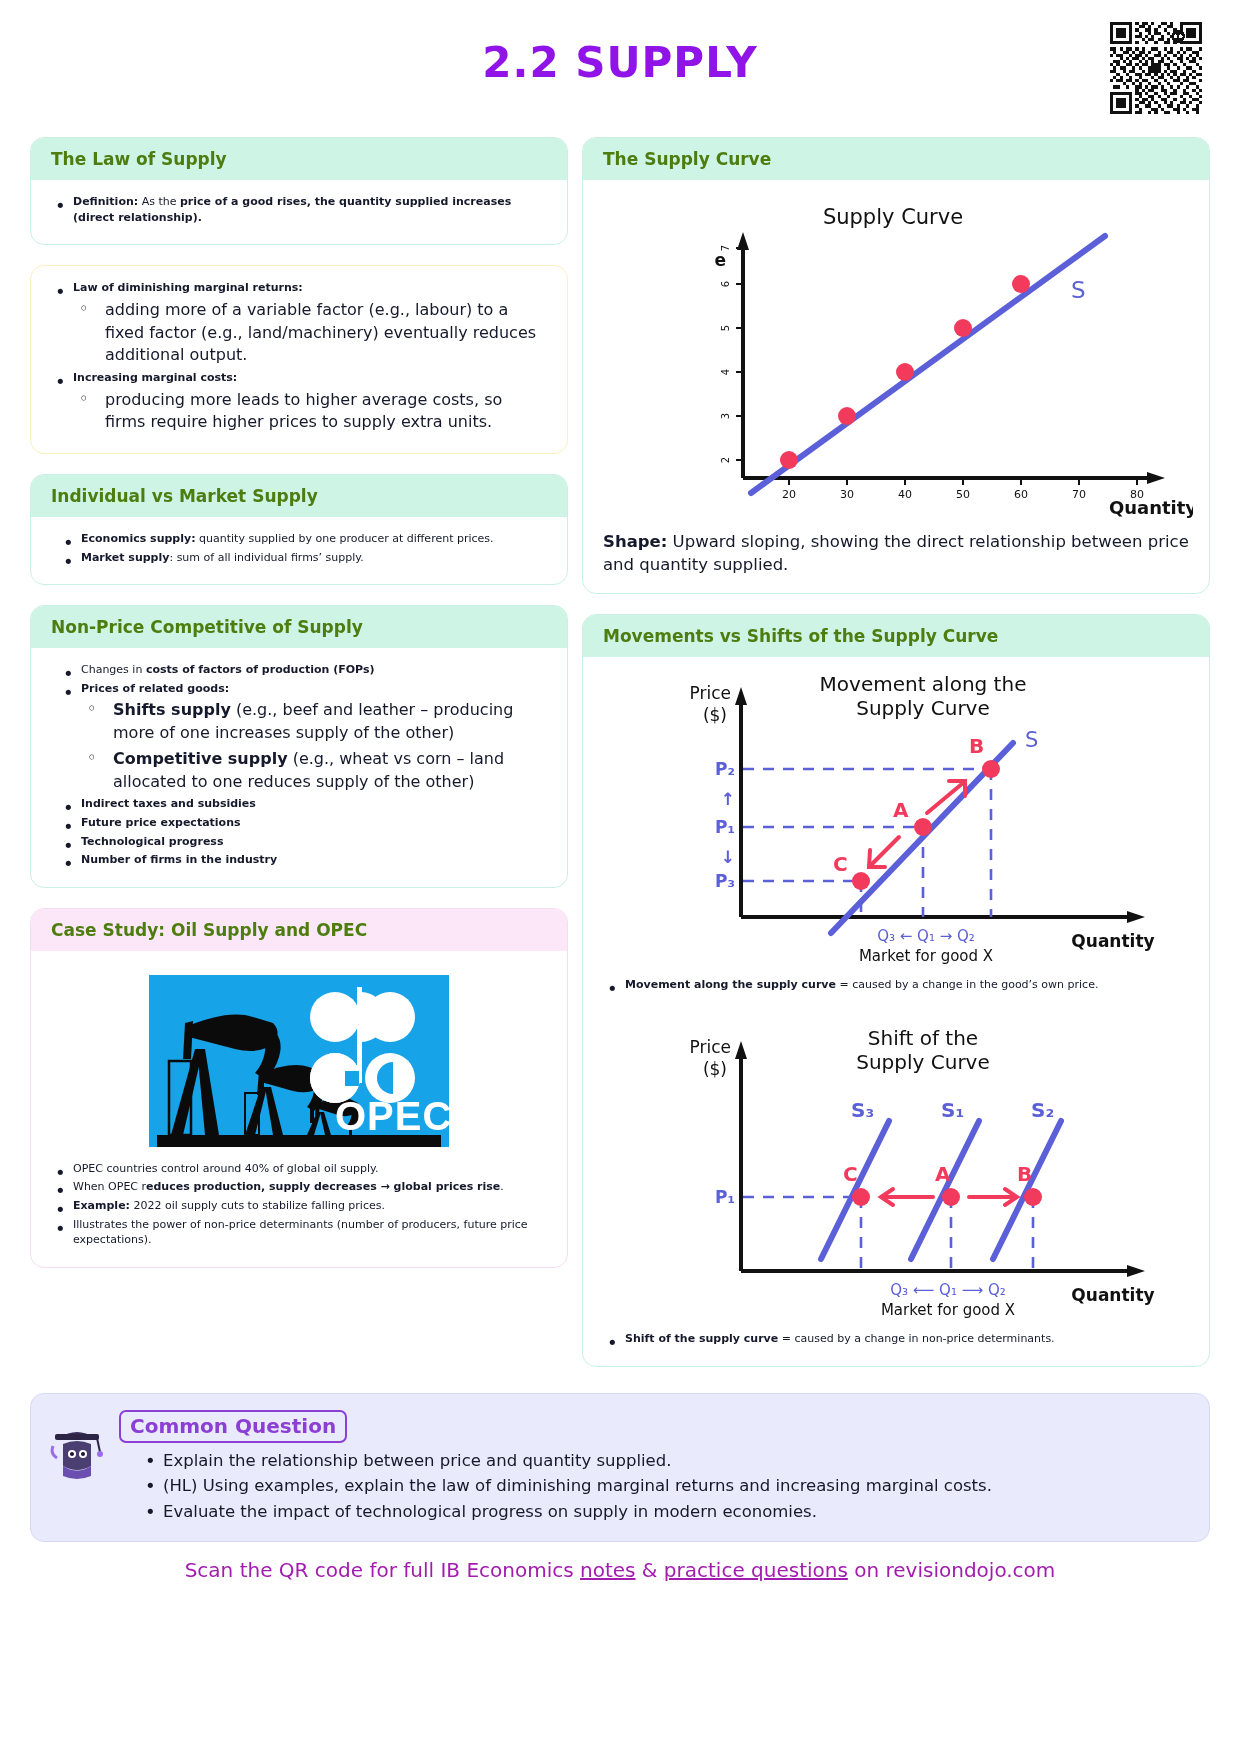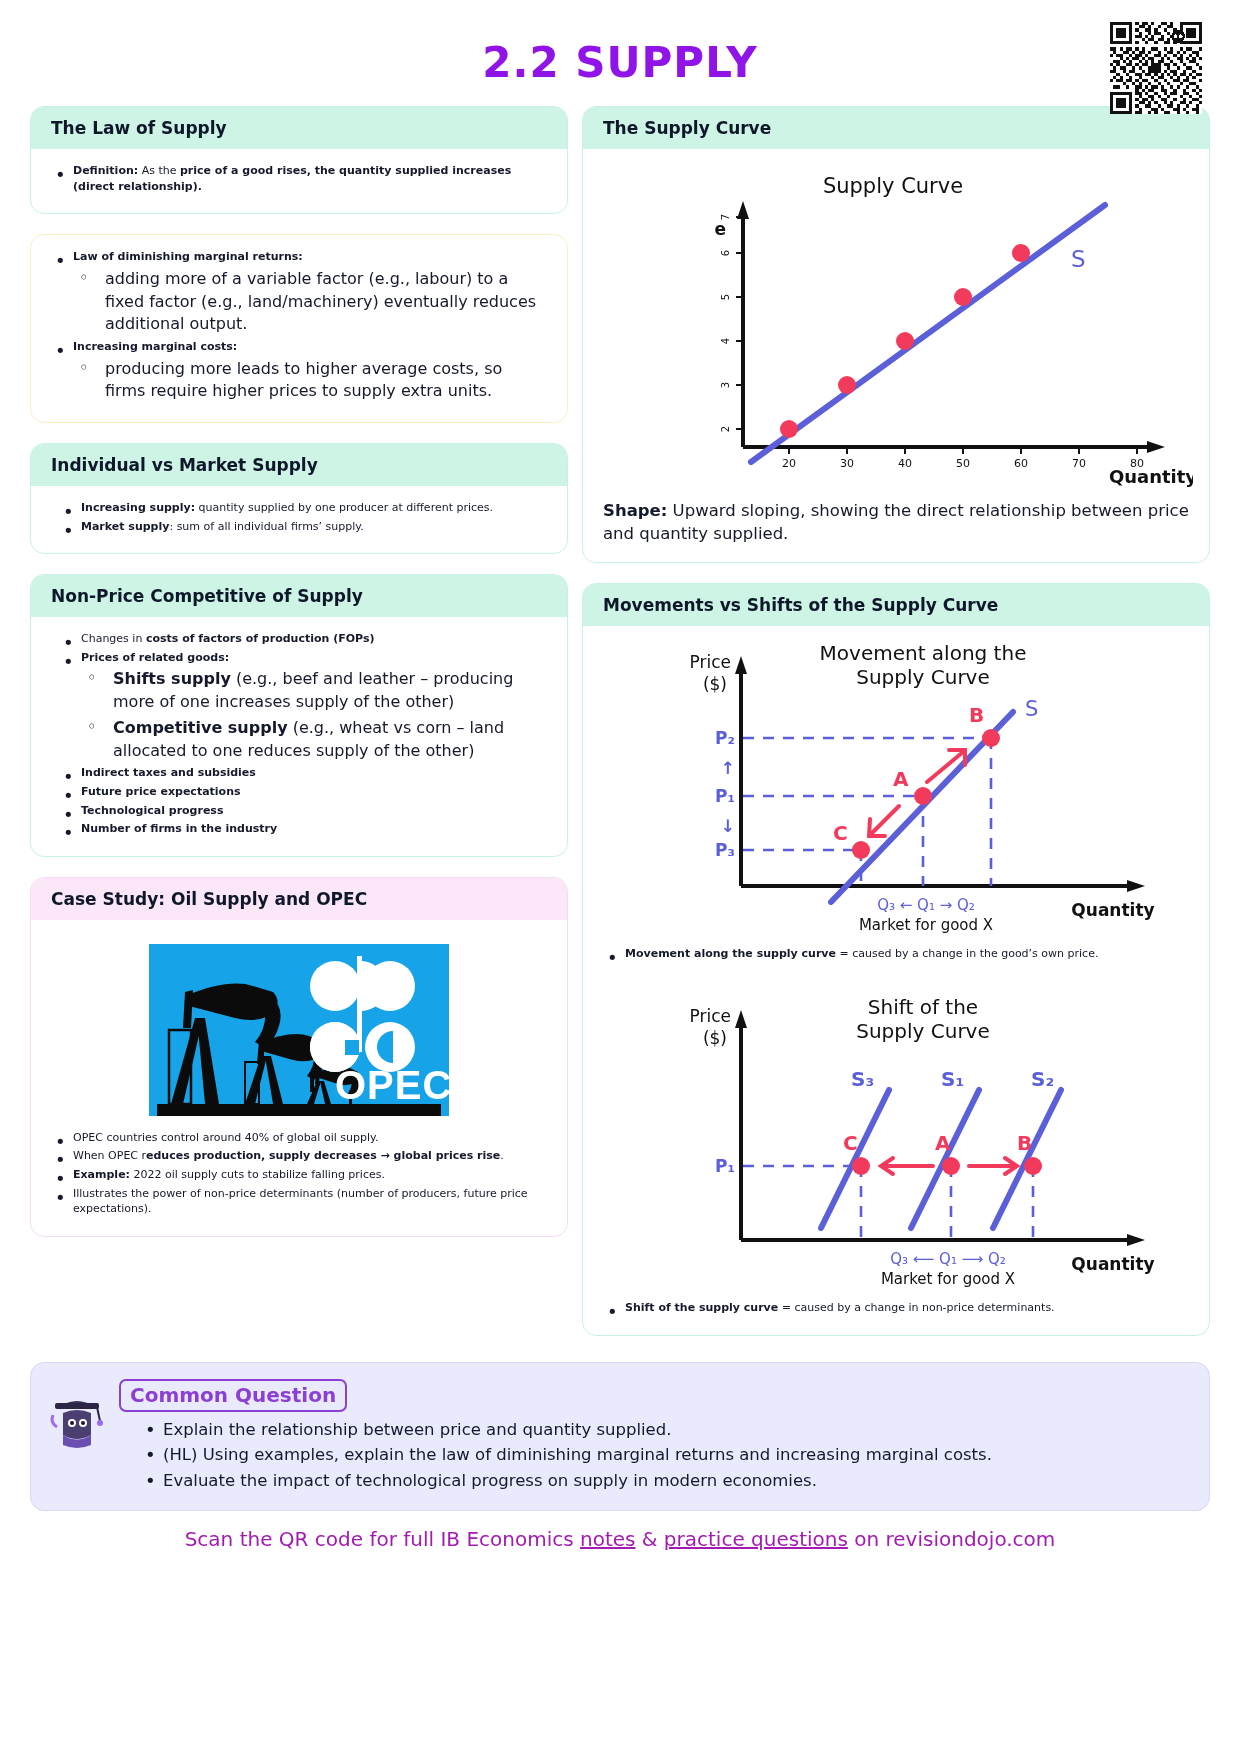--- a/index.html
+++ b/index.html
@@ -6,21 +6,21 @@
   body {
     width: 1240px; height: 1754px;
     background: #ffffff;
     font-family: "DejaVu Sans", sans-serif;
     position: relative;
     overflow: hidden;
   }
   .page { position: relative; width: 1240px; height: 1754px; padding: 0; }
 
   
-  .header { position: relative; height: 106px; }
+  .header { position: relative; height: 137px; }
   .title {
     position: absolute; left: 0; right: 0; top: 38px;
     text-align: center;
     font-family: "DejaVu Sans", sans-serif;
     font-size: 42px; font-weight: bold; letter-spacing: 1px;
     color: #9013e8;
   }
   .qr {
     position: absolute; right: 28px; top: 22px;
     width: 112px; height: 92px;
@@ -40,21 +40,21 @@
   }
   .card.mint { border: 1.6px solid #c9f1e3; }
   .card.mint .card-head { background: #cdf4e5; }
   .card.cream { border: 1.6px solid #fcefbe; }
   .card.cream .card-head { background: #fdefbd; }
   .card.pink { border: 1.6px solid #f6dcf2; }
   .card.pink .card-head { background: #fbe7f8; }
 
   .card-head {
     padding: 11px 18px 11px 20px;
-    font-size: 17px; font-weight: bold; color: #0f172a;
+    font-size: 17px; font-weight: bold; color: #4d7c0f;
     font-family: "DejaVu Sans", sans-serif;
   }
   .card-body { padding: 14px 20px 16px 20px; }
 
   ul { list-style: none; }
   li { position: relative; padding-left: 22px; margin-bottom: 3px;
        font-size: 11px; line-height: 1.42; color: #15192b; }
   li::before {
     content: "\2022"; position: absolute; left: 4px; top: -1px;
     font-size: 18px; color: #15192b;
@@ -368,21 +368,21 @@
             <li><b>Increasing marginal costs:</b></li>
             <li class="sub">producing more leads to higher average costs, so firms require higher prices to supply extra units.</li>
           </ul>
         </div>
       </div>
 
       <div class="card mint">
         <div class="card-head">Individual vs Market Supply</div>
         <div class="card-body">
           <ul style="margin-left:8px">
-            <li><b>Increasing supply:</b><span> quantity supplied by one producer at different prices.</span></li>
+            <li><b>Economics supply:</b><span> quantity supplied by one producer at different prices.</span></li>
             <li><b>Market supply</b><span>: sum of all individual firms’ supply.</span></li>
           </ul>
         </div>
       </div>
 
       <div class="card mint">
         <div class="card-head">Non-Price Competitive of Supply</div>
         <div class="card-body">
           <ul style="margin-left:8px">
             <li><span>Changes in </span><b>costs of factors of production (FOPs)</b></li>

